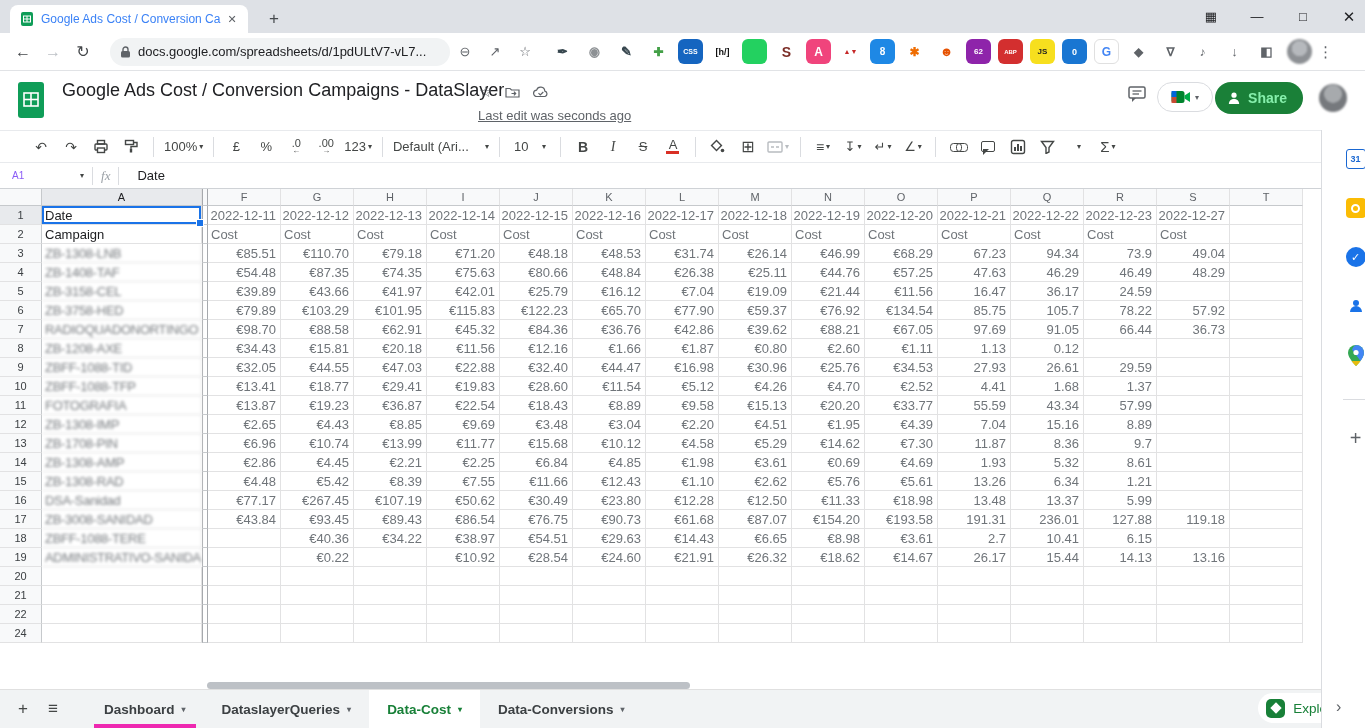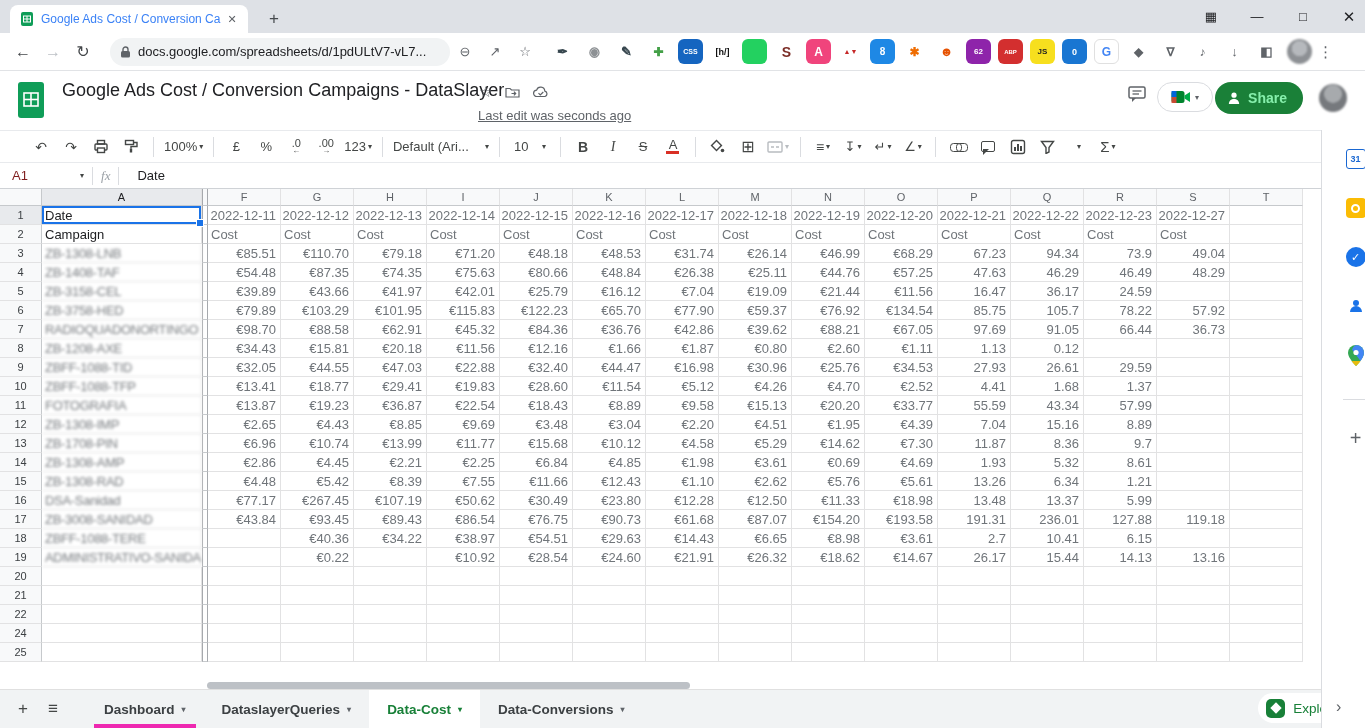--- a/index.html
+++ b/index.html
@@ -57,21 +57,21 @@
   .disabled-tb { color:#b8bcc0; }
   .link-ico { position:relative; width:16px; height:8px; }
   .link-ico::before, .link-ico::after { content:""; position:absolute; top:0; width:10px; height:7px; border:1.5px solid #444746; border-radius:3.5px; }
   .link-ico::before { left:0; } .link-ico::after { left:6px; }
   .bubble { width:14px; height:11px; border:1.5px solid #444746; border-radius:2px; position:relative; }
   .bubble::after { content:""; position:absolute; left:1px; bottom:-4px; border:3px solid transparent; border-top-color:#444746; border-left-color:#444746; }
   #tb-collapse { position:absolute; right:28px; top:136px; color:#5f6368; font-size:12px; }
 
   
   #fbar { left:0; top:162px; width:1321px; height:26px; background:#fff; border-top:1px solid #e8eaed; display:flex; align-items:center; }
-  #cellref { width:78px; font-size:13px; color:#7f1d1d; padding-left:12px; }
+  #cellref { width:78px; font-size:10px; color:#8b5cf6; padding-left:12px; }
   #fbar .fsep { width:1px; height:18px; background:#dadce0; margin:0 8px; }
   #fx { font-style:italic; font-family:"Liberation Serif", serif; color:#9aa0a6; font-size:13px; }
   #fvalue { font-size:13px; color:#202124; margin-left:10px; }
 
   
   #grid { left:0; top:188px; width:1321px; height:501px; background:#fff; overflow:hidden; }
   .g-row, #col-headers { display:flex; }
   #col-headers { height:18px; border-top:1px solid #cfd2d6; }
   .corner { width:42px; background:#f8f9fa; border-right:1px solid #c6c9cc; border-bottom:1px solid #c6c9cc; }
   .colh { width:73px; background:#f8f9fa; border-right:1px solid #e2e2e3; border-bottom:1px solid #c6c9cc; font-size:11px; color:#5f6368; display:flex; align-items:center; justify-content:center; }
@@ -834,40 +834,20 @@
         <div class="cell"></div>
         <div class="cell"></div>
         <div class="cell"></div>
         <div class="cell"></div>
         <div class="cell"></div>
         <div class="cell"></div>
         <div class="cell"></div>
         <div class="cell"></div>
         <div class="cell"></div>
       </div>
-      <div class="g-row">
-        <div class="rnum">25</div>
-        <div class="cell a"></div>
-        <div class="hidegap"></div>
-        <div class="cell"></div>
-        <div class="cell"></div>
-        <div class="cell"></div>
-        <div class="cell"></div>
-        <div class="cell"></div>
-        <div class="cell"></div>
-        <div class="cell"></div>
-        <div class="cell"></div>
-        <div class="cell"></div>
-        <div class="cell"></div>
-        <div class="cell"></div>
-        <div class="cell"></div>
-        <div class="cell"></div>
-        <div class="cell"></div>
-        <div class="cell"></div>
-      </div>
     </div>
 </div>
 <div class="abs" id="vscroll">
   <div id="vthumb"></div>
   <span class="vbtn" style="bottom:12px;">▲</span>
   <span class="vbtn" style="bottom:0;">▼</span>
 </div>
 <div class="abs" id="hscroll"></div>
 
 <div class="abs" id="sheetbar">

